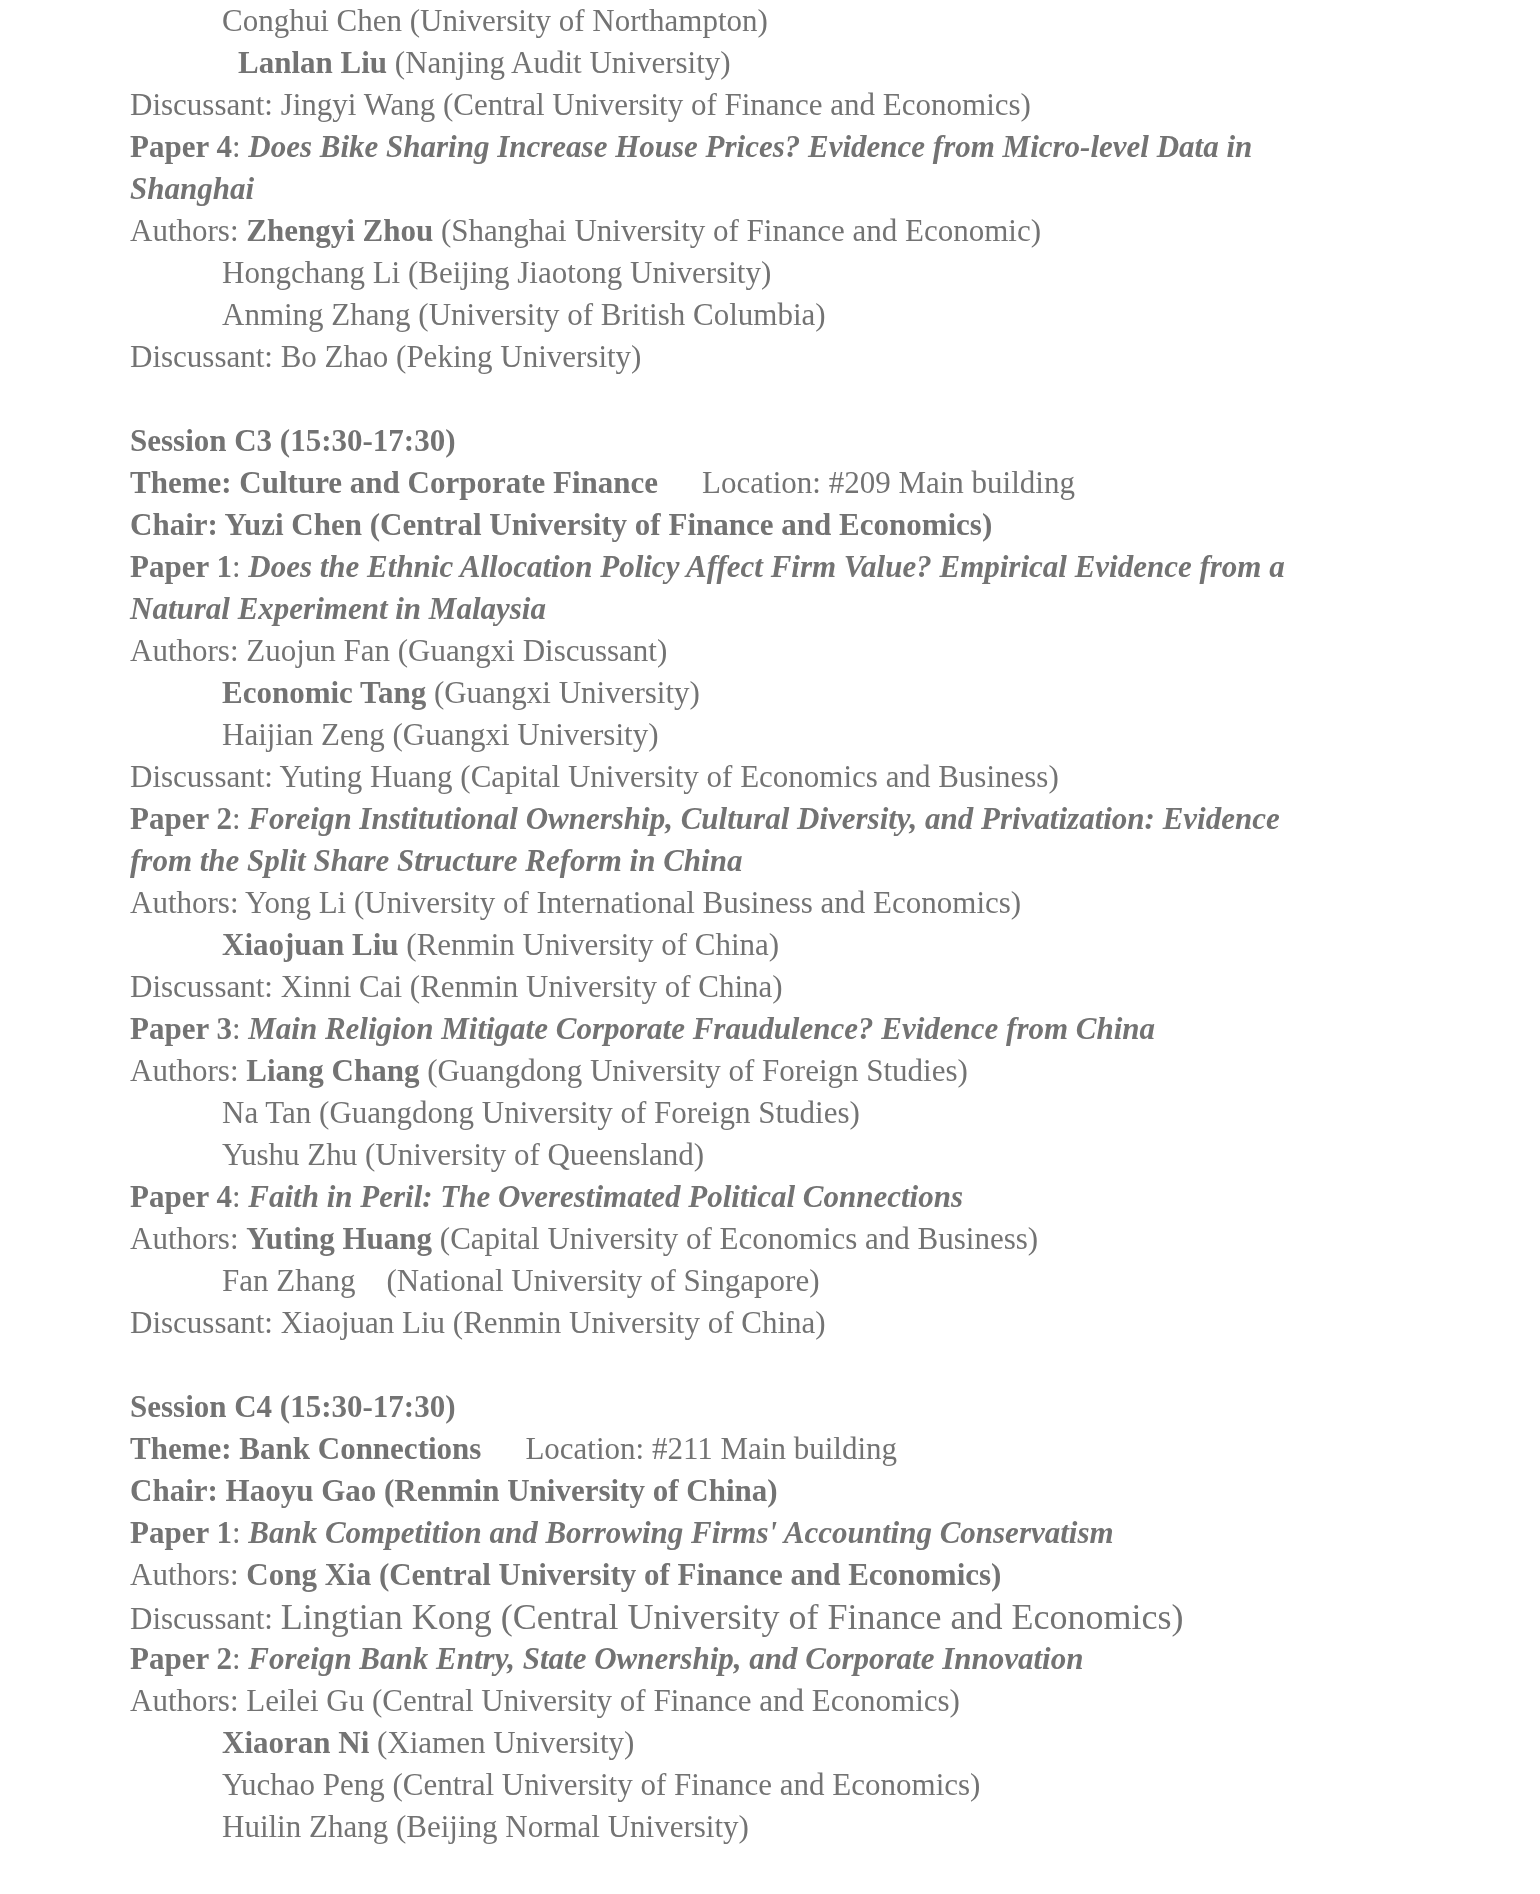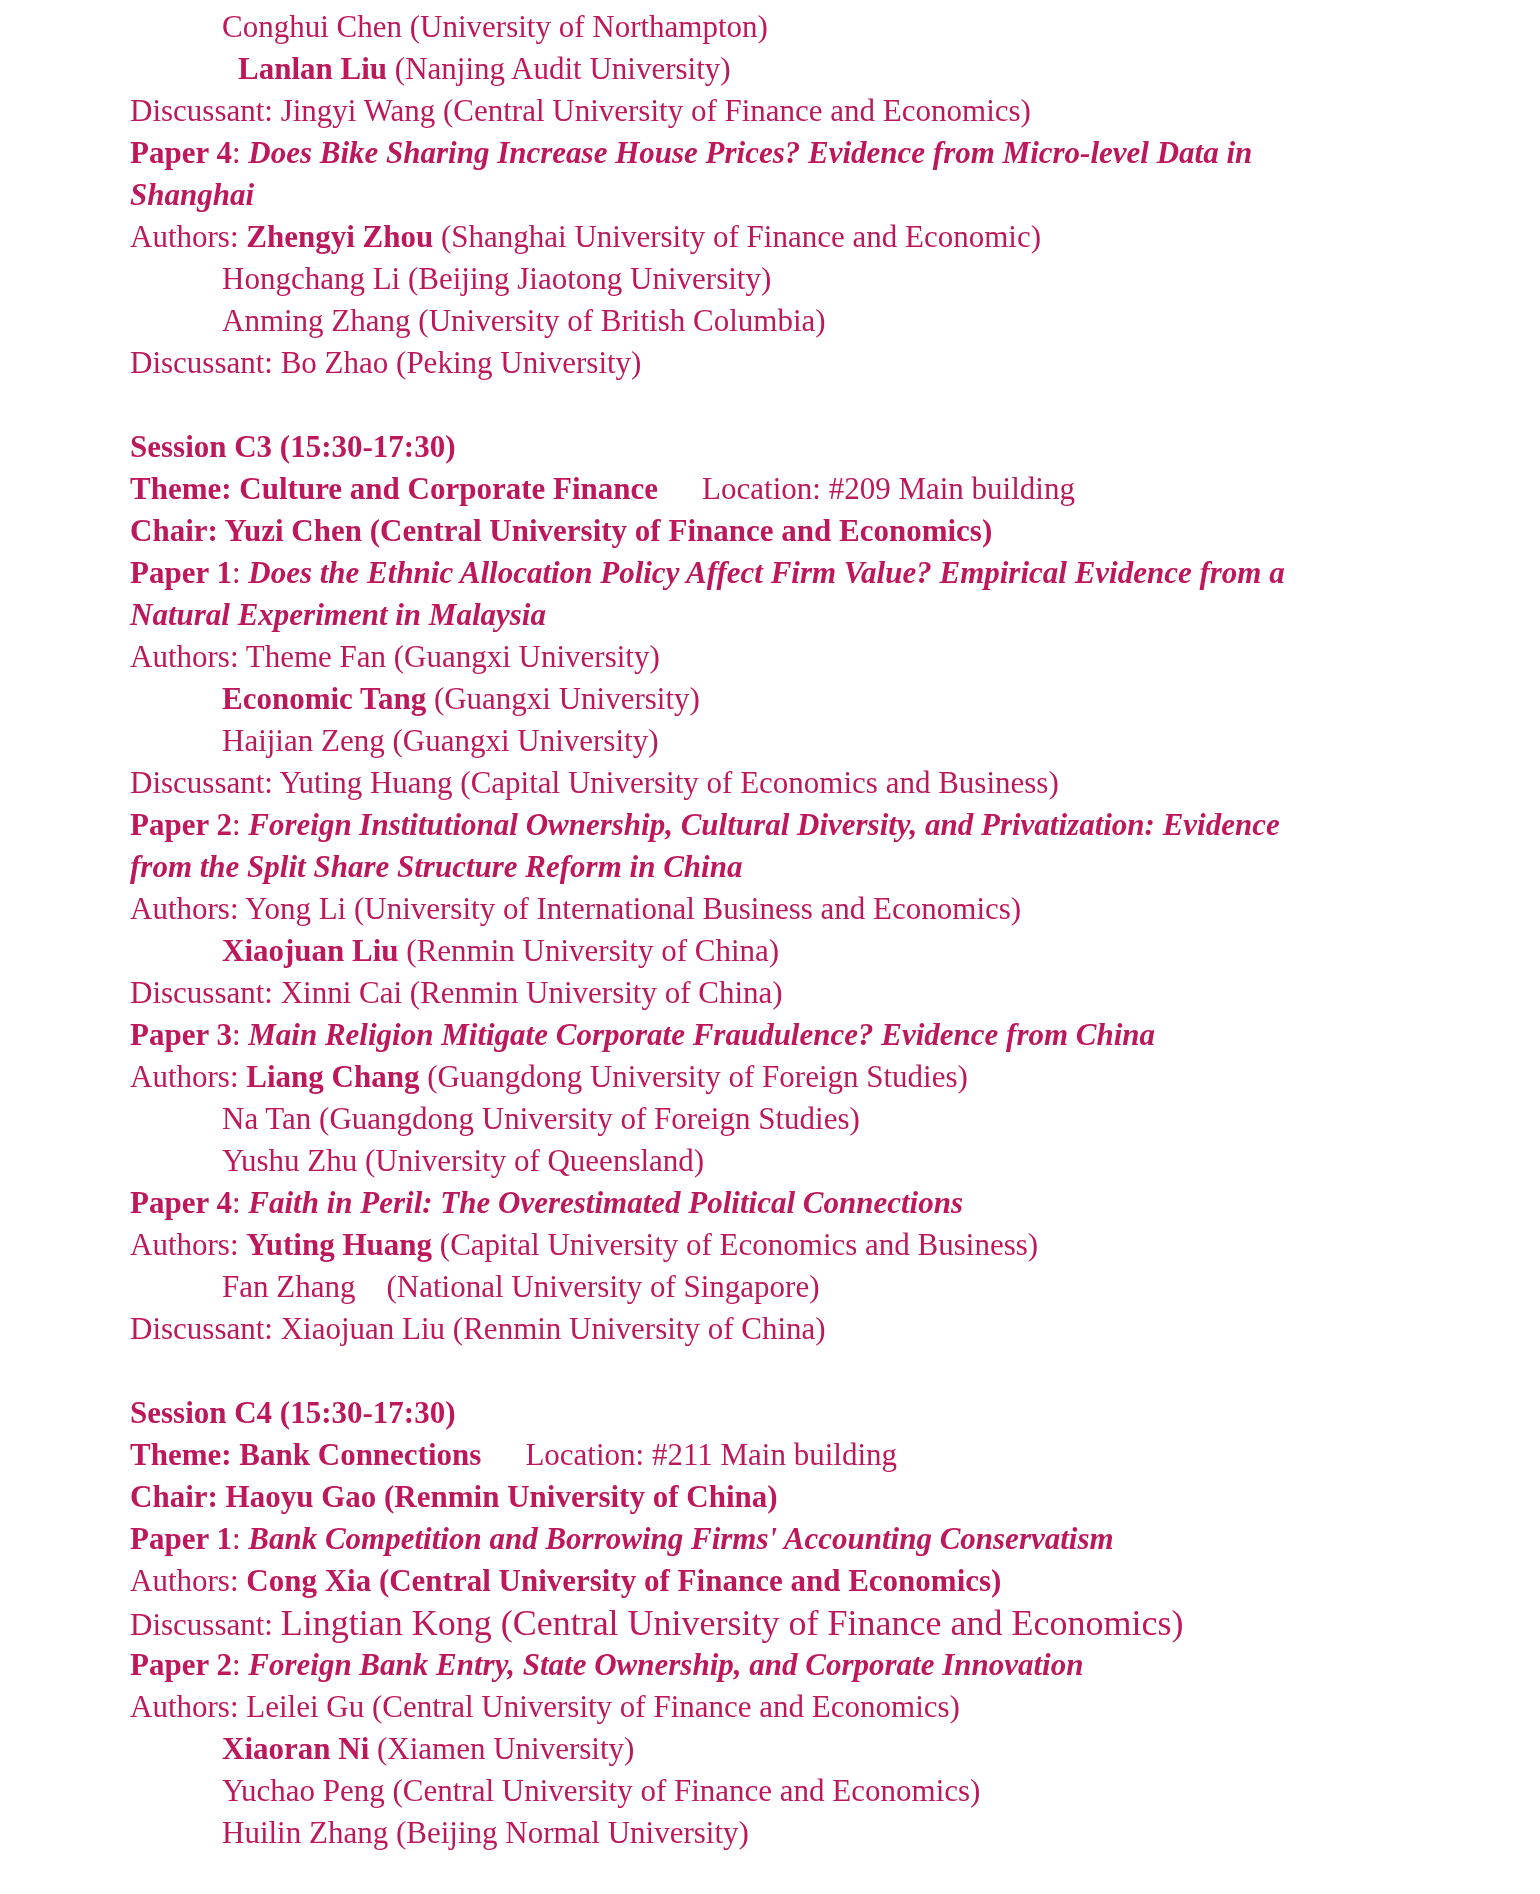--- a/index.html
+++ b/index.html
@@ -9,24 +9,24 @@
   }
   body {
     width: 1540px;
     height: 1894px;
     overflow: hidden;
   }
   .page {
     box-sizing: border-box;
     width: 1540px;
     height: 1894px;
-    padding: 6px 50px 0 130px;
+    padding: 0 50px 0 130px;
     font-family: "Liberation Serif", "DejaVu Serif", serif;
     font-size: 31px;
-    color: #be185d;
+    color: #737373;
   }
   .line {
     height: 42px;
     line-height: 42px;
     white-space: nowrap;
   }
   .ind1 { padding-left: 92px; }
   .ind2 { padding-left: 108px; }
   .s-r  { font-weight: 400; }
   .s-b  { font-weight: 700; }
@@ -46,21 +46,21 @@
     <div class="line"><span class="s-r">Authors: </span><span class="s-b">Zhengyi Zhou</span><span class="s-r"> (Shanghai University of Finance and Economic)</span></div>
     <div class="line ind1"><span class="s-r">Hongchang Li (Beijing Jiaotong University)</span></div>
     <div class="line ind1"><span class="s-r">Anming Zhang (University of British Columbia)</span></div>
     <div class="line"><span class="s-r">Discussant: Bo Zhao (Peking University)</span></div>
     <div class="line">&nbsp;</div>
     <div class="line"><span class="s-b">Session C3 (15:30-17:30)</span></div>
     <div class="line"><span class="s-b">Theme: Culture and Corporate Finance</span><span class="s-gap"></span><span class="s-r">Location: #209 Main building</span></div>
     <div class="line"><span class="s-b">Chair: Yuzi Chen (Central University of Finance and Economics)</span></div>
     <div class="line"><span class="s-b">Paper 1</span><span class="s-r">: </span><span class="s-bi">Does the Ethnic Allocation Policy Affect Firm Value? Empirical Evidence from a</span></div>
     <div class="line"><span class="s-bi">Natural Experiment in Malaysia</span></div>
-    <div class="line"><span class="s-r">Authors: Theme Fan (Guangxi University)</span></div>
+    <div class="line"><span class="s-r">Authors: Zuojun Fan (Guangxi Discussant)</span></div>
     <div class="line ind1"><span class="s-b">Economic Tang</span><span class="s-r"> (Guangxi University)</span></div>
     <div class="line ind1"><span class="s-r">Haijian Zeng (Guangxi University)</span></div>
     <div class="line"><span class="s-r">Discussant: Yuting Huang (Capital University of Economics and Business)</span></div>
     <div class="line"><span class="s-b">Paper 2</span><span class="s-r">: </span><span class="s-bi">Foreign Institutional Ownership, Cultural Diversity, and Privatization: Evidence</span></div>
     <div class="line"><span class="s-bi">from the Split Share Structure Reform in China</span></div>
     <div class="line"><span class="s-r">Authors: Yong Li (University of International Business and Economics)</span></div>
     <div class="line ind1"><span class="s-b">Xiaojuan Liu</span><span class="s-r"> (Renmin University of China)</span></div>
     <div class="line"><span class="s-r">Discussant: Xinni Cai (Renmin University of China)</span></div>
     <div class="line"><span class="s-b">Paper 3</span><span class="s-r">: </span><span class="s-bi">Main Religion Mitigate Corporate Fraudulence? Evidence from China</span></div>
     <div class="line"><span class="s-r">Authors: </span><span class="s-b">Liang Chang</span><span class="s-r"> (Guangdong University of Foreign Studies)</span></div>

